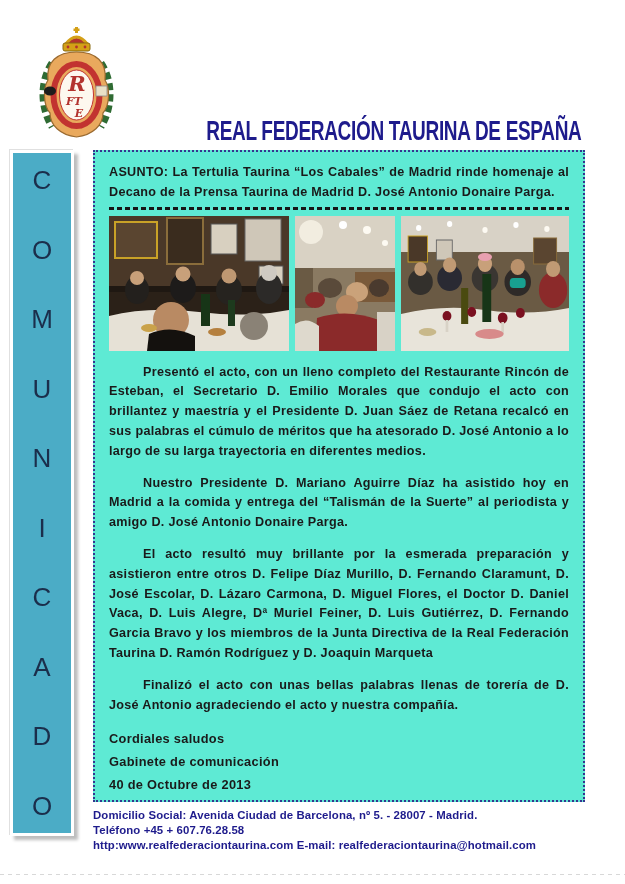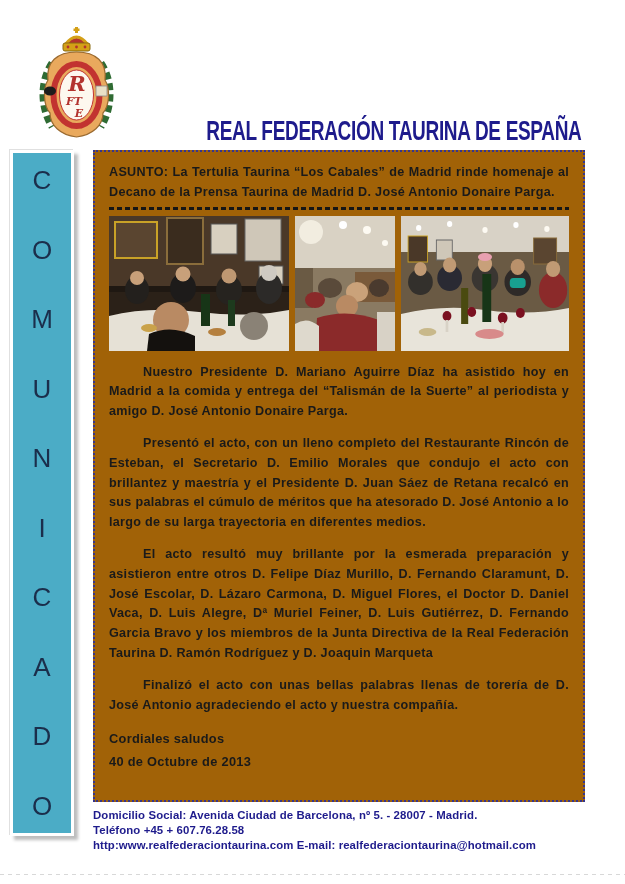--- a/index.html
+++ b/index.html
@@ -16,21 +16,21 @@
   #banner{position:absolute;left:10px;top:150px;width:64px;height:686px;
         background:#4bacc6;border:3px solid #ffffff;
         box-shadow:4px 4px 3px #bdbdbd, -1px -1px 0 #e0e0e0;
         display:flex;flex-direction:column;justify-content:space-between;
         align-items:center;padding:14px 0;box-sizing:border-box;}
   #banner span{font-size:26px;color:#1b2e4b;line-height:1;}
 
   
   #doc-box{position:absolute;left:93px;top:150px;width:492px;height:652px;
         border:2px dotted #35358f;box-sizing:border-box;
-        padding:11px 14px 0 14px;background:#a16207;}
+        padding:11px 14px 0 14px;background:#5eead4;}
   .doc-text{font-weight:bold;color:#1a1a1a;font-size:12.6px;line-height:19.8px;
         text-align:justify;letter-spacing:0.3px;margin:0;}
   .indent{text-indent:34px;}
   .para{margin-top:12px;}
   #dash-sep{height:3px;margin:4px 0 6px 0;
         background:repeating-linear-gradient(90deg,#161616 0 5px,transparent 5px 8px);}
 
   
   #photo-row{display:flex;gap:6px;margin:2px 0 4px 0;height:135px;}
   .photo{height:135px;overflow:hidden;}
@@ -192,27 +192,28 @@
               <circle cx="135" cy="97" r="5"></circle>
           </g>
           <rect x="50.5" y="104" width="3" height="12" fill="#d8d2c6"></rect>
           <rect x="113.5" y="106" width="3" height="12" fill="#d8d2c6"></rect>
           <ellipse cx="100" cy="118" rx="16" ry="5" fill="#d88a8a"></ellipse>
           <ellipse cx="30" cy="116" rx="10" ry="4" fill="#c8b88a"></ellipse>
         </svg>
       </div>
     </div>
 
+    <p class="doc-text para indent">Presentó el acto, con un lleno completo del Restaurante Rincón de Esteban, el Secretario D. Emilio Morales que condujo el acto con brillantez y maestría y el Presidente D. Juan Sáez de Retana recalcó en sus palabras el cúmulo de méritos que ha atesorado D. José Antonio a lo largo de su larga trayectoria en diferentes medios.</p>
     <p class="doc-text para indent">Nuestro Presidente D. Mariano Aguirre Díaz ha asistido hoy en Madrid a la comida y entrega del “Talismán de la Suerte” al periodista y amigo D. José Antonio Donaire Parga.</p>
-    <p class="doc-text para indent">Presentó el acto, con un lleno completo del Restaurante Rincón de Esteban, el Secretario D. Emilio Morales que condujo el acto con brillantez y maestría y el Presidente D. Juan Sáez de Retana recalcó en sus palabras el cúmulo de méritos que ha atesorado D. José Antonio a lo largo de su larga trayectoria en diferentes medios.</p>
     <p class="doc-text para indent">El acto resultó muy brillante por la esmerada preparación y asistieron entre otros D. Felipe Díaz Murillo, D. Fernando Claramunt, D. José Escolar, D. Lázaro Carmona, D. Miguel Flores, el Doctor D. Daniel Vaca, D. Luis Alegre, Dª Muriel Feiner, D. Luis Gutiérrez, D. Fernando Garcia Bravo y los miembros de la Junta Directiva de la Real Federación Taurina D. Ramón Rodríguez y D. Joaquin Marqueta</p>
     <p class="doc-text para indent">Finalizó el acto con unas bellas palabras llenas de torería de D. José Antonio agradeciendo el acto y nuestra compañía.</p>
 
     <div id="closing">
       <div>Cordiales saludos</div>
+      <div>Gabinete de comunicación</div>
       <div>40 de Octubre  de 2013</div>
     </div>
   </div>
 
   <div id="footer">
     <div>Domicilio Social: Avenida Ciudad de Barcelona, nº 5.  -  28007  -  Madrid.</div>
     <div>Teléfono +45 + 607.76.28.58</div>
     <div>http:www.realfederaciontaurina.com E-mail: realfederaciontaurina@hotmail.com</div>
   </div>
 

